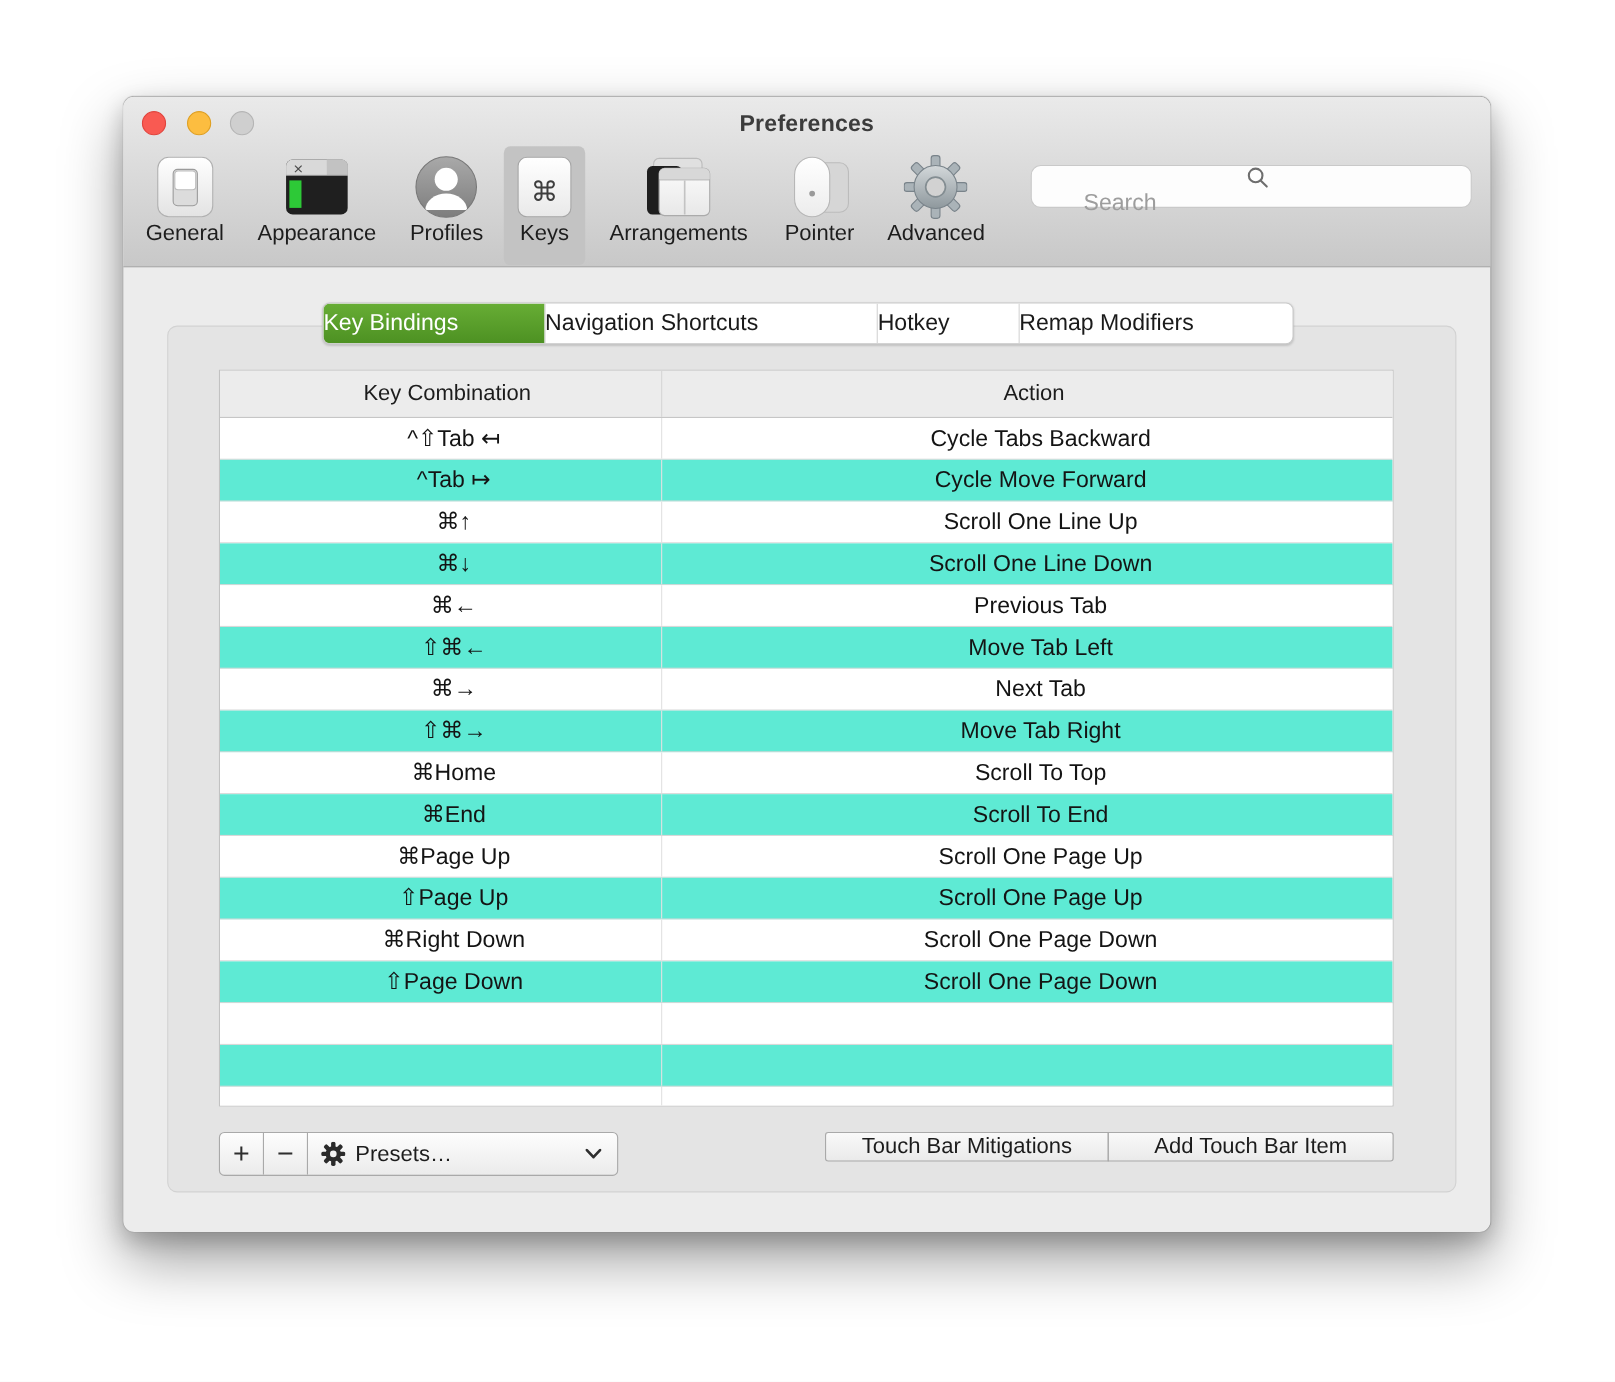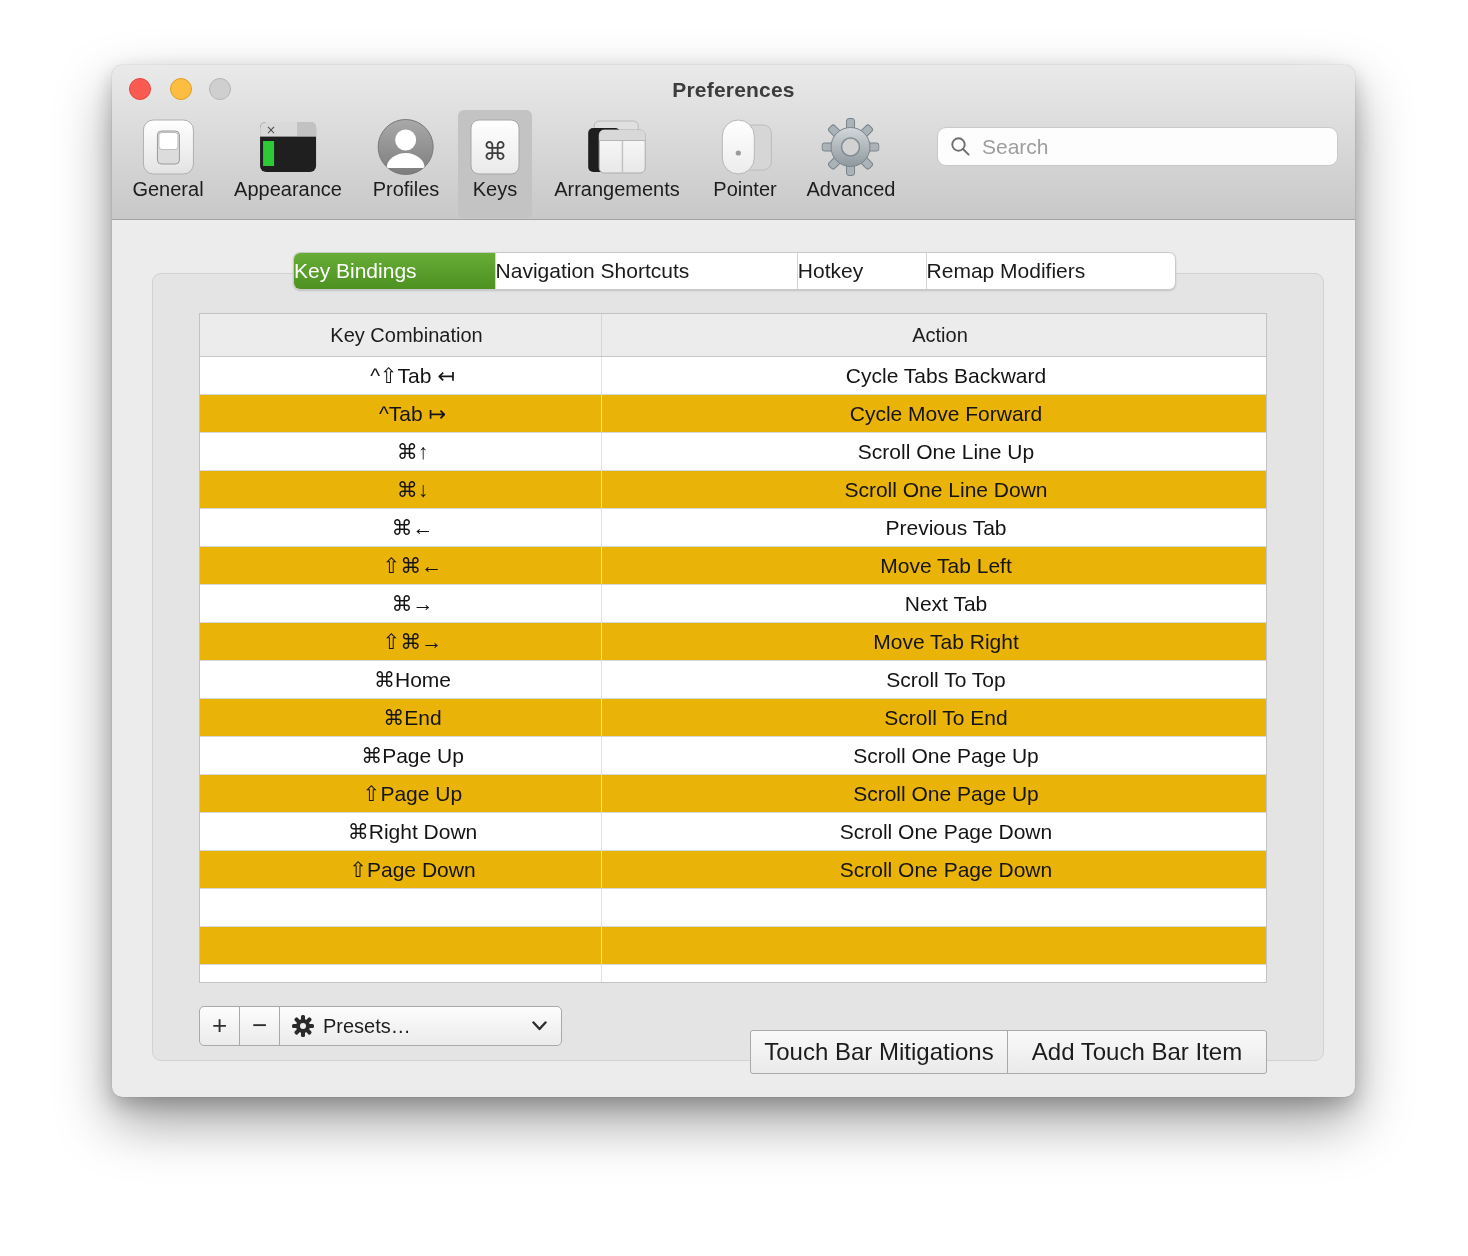--- a/index.html
+++ b/index.html
@@ -1,19 +1,19 @@
 <!DOCTYPE html>
 <html><head>
 <meta charset="utf-8">
 <style>
   html,body{margin:0;padding:0;width:1468px;height:1256px;background:#ffffff;
     font-family:"Liberation Sans","DejaVu Sans",sans-serif;}
   *{box-sizing:border-box;}
 
-  .window{position:absolute;left:112px;top:65px;width:1243px;height:1032px;
+  .window{position:absolute;left:112px;top:88px;width:1243px;height:1032px;
     border-radius:10px;background:#ececec;overflow:hidden;
     box-shadow:0 25px 55px rgba(0,0,0,.38),0 8px 20px rgba(0,0,0,.20),0 0 1px rgba(0,0,0,.35);}
 
   
   .chrome{position:absolute;left:0;top:0;width:100%;height:155px;
     background:linear-gradient(#eaeaea,#dcdcdc 40%,#c8c8c8);border-bottom:1px solid #a3a3a3;}
   .traffic{position:absolute;top:13px;width:22px;height:22px;border-radius:50%;}
   .tl-red{left:17px;background:#f95a52;border:1px solid #e1453e;}
   .tl-yellow{left:58px;background:#fcbd40;border:1px solid #dfa023;}
   .tl-gray{left:97px;background:#cfcfcf;border:1px solid #b5b5b5;}
@@ -21,21 +21,21 @@
     font-size:21px;font-weight:600;color:#3c3c3c;letter-spacing:.2px;}
 
   .tb-item{position:absolute;top:45px;height:108px;display:flex;flex-direction:column;
     align-items:center;transform:translateX(-50%);padding:6px 12px 0 12px;border-radius:6px;}
   .tb-item.selected{background:#c3c3c3;}
   .tb-icon{height:62px;display:flex;align-items:center;justify-content:center;}
   .tb-label{margin-top:0;font-size:20px;color:#1d1d1d;white-space:nowrap;}
 
   .searchbox{position:absolute;left:825px;top:62px;width:401px;height:39px;
     background:#fdfdfd;border:1px solid #c9c9c9;border-radius:9px;
-    display:flex;align-items:center;padding-left:12px;}
+    display:flex;align-items:center;padding-left:12px;flex-direction:column;}
   .searchbox input{border:none;outline:none;background:transparent;font-size:21px;
     color:#333;margin-left:9px;width:330px;font-family:inherit;}
   .searchbox input::placeholder{color:#9d9d9d;}
 
   
   .panel{position:absolute;left:40px;top:208px;width:1172px;height:788px;
     background:#e4e4e4;border:1px solid #d2d2d2;border-radius:9px;}
 
   .tabbar{position:absolute;left:181px;top:187px;width:883px;height:38px;
     display:flex;background:#ffffff;border:1px solid #c9c9c9;border-radius:7px;
@@ -46,41 +46,41 @@
   .tab.selected{background:linear-gradient(#67ad35,#4d9122);color:#ffffff;border-left:none;}
 
   
   .kb-table{position:absolute;left:87px;top:248px;width:1068px;height:670px;
     background:#ffffff;border:1px solid #c2c2c2;overflow:hidden;text-align:center;}
   .kb-header{display:flex;height:43px;background:#ececec;border-bottom:1px solid #c6c6c6;}
   .kb-header .hc{font-size:20px;color:#1c1c1c;line-height:42px;padding-left:12px;}
   .hc.c1{width:402px;border-right:1px solid #d6d6d6;}
   .hc.c2{flex:1;}
   .kb-row{display:flex;height:38px;border-bottom:1px solid #d8d8d8;background:#ffffff;}
-  .kb-row.alt{background:#eab308;}
+  .kb-row.alt{background:#5eead4;}
   .kb-row.partial{height:18px;border-bottom:none;}
   .kb-row .cell{font-size:21px;color:#141414;line-height:37px;padding-left:24px;
     white-space:nowrap;overflow:hidden;}
   .cell.c1{width:402px;border-right:1px solid #e2e2e2;}
   .cell.c2{flex:1;}
 
   
   .segctl{position:absolute;left:87px;top:941px;height:40px;display:flex;
     border:1px solid #a9a9a9;border-radius:5px;overflow:hidden;
     background:linear-gradient(#fdfdfd,#ebebeb);}
   .seg{display:flex;align-items:center;justify-content:center;border-right:1px solid #a9a9a9;}
   .seg.plusminus{width:40px;font-size:26px;font-weight:300;color:#2e2e2e;padding-bottom:2px;}
   .seg.presets{width:281px;border-right:none;justify-content:flex-start;padding:0 14px 0 12px;}
   .presets-label{font-size:20px;color:#1d1d1d;margin-left:9px;}
   .presets-chevron{margin-left:auto;}
 
   .footer-buttons{position:absolute;left:638px;top:941px;height:40px;display:flex;}
-  .push-btn{height:44px;border:1px solid #a9a9a9;background:linear-gradient(#f9f9f9,#eaeaea);
-    font-size:24px;color:#1c1c1c;display:flex;align-items:center;justify-content:center;
-    font-family:inherit;margin-top:24px;}
+  .push-btn{height:27px;border:1px solid #a9a9a9;background:linear-gradient(#f9f9f9,#eaeaea);
+    font-size:20px;color:#1c1c1c;display:flex;align-items:center;justify-content:center;
+    font-family:inherit;}
   .push-btn.first{width:258px;border-radius:3px 0 0 3px;}
   .push-btn.second{width:260px;margin-left:-1px;border-radius:0 3px 3px 0;}
 </style>
 </head>
 <body>
 
 <div class="window">
 
   <div class="chrome">
     <div class="traffic tl-red"></div>

